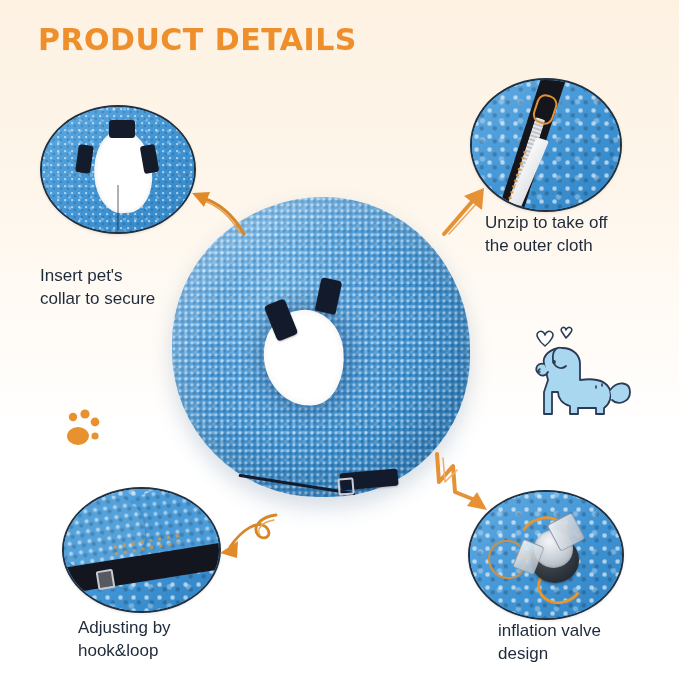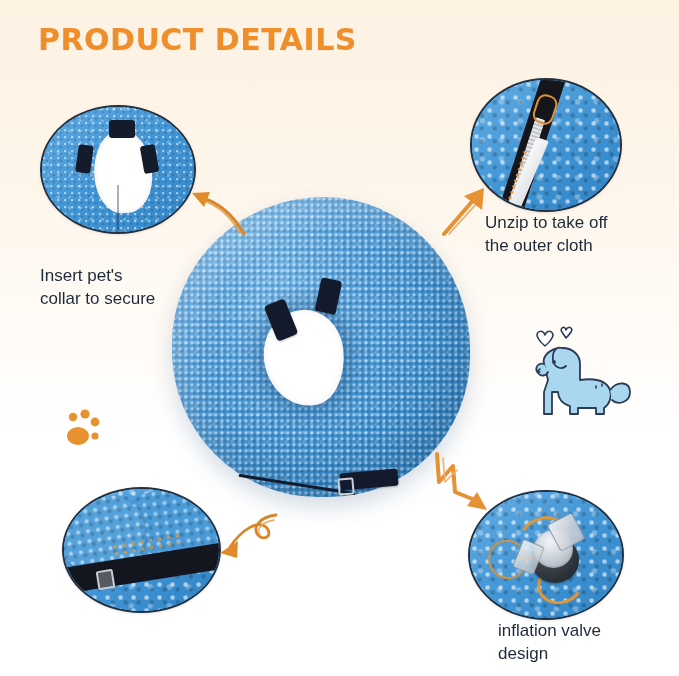--- a/index.html
+++ b/index.html
@@ -372,20 +372,22 @@
   <div id="c3" class="callout">
     <div class="circle">
       <div class="fabric coarse"></div>
       <div class="pillowB"></div>
       <div class="pillowA"></div>
       <div class="velcro"></div>
       <div class="beltband"></div>
       <div class="buckle"></div>
     </div>
   </div>
+  <div id="c3-text" class="callout-text">Adjusting by
+hook&amp;loop</div>
 
   <div id="c4" class="callout">
     <div class="circle">
       <div class="fabric coarse"></div>
       <div class="puff"></div>
       <div class="puff-line"></div>
       <div class="v-arc arc-top"></div>
       <div class="v-arc arc-bot"></div>
       <div class="valve-base"></div>
       <div class="valve-cap"></div>

